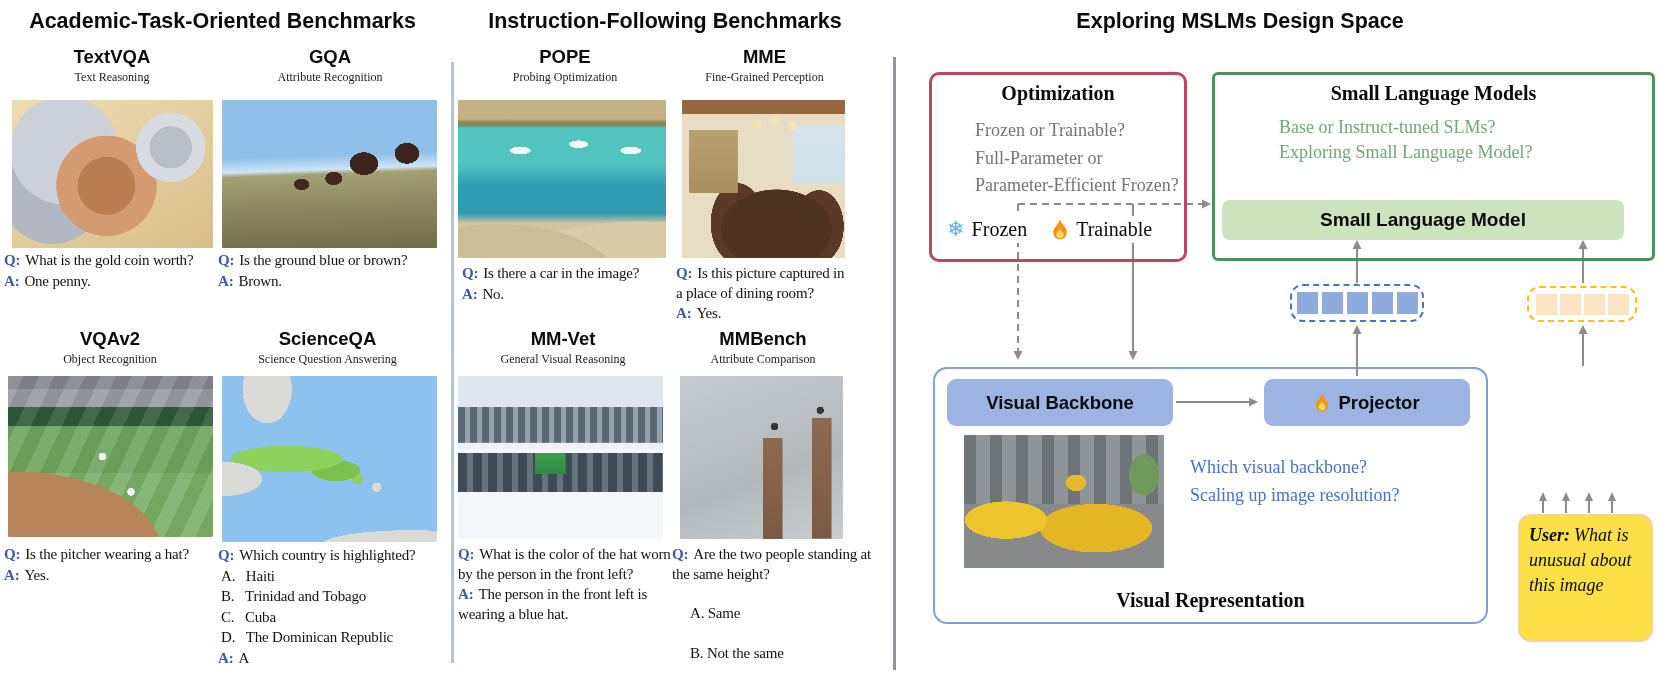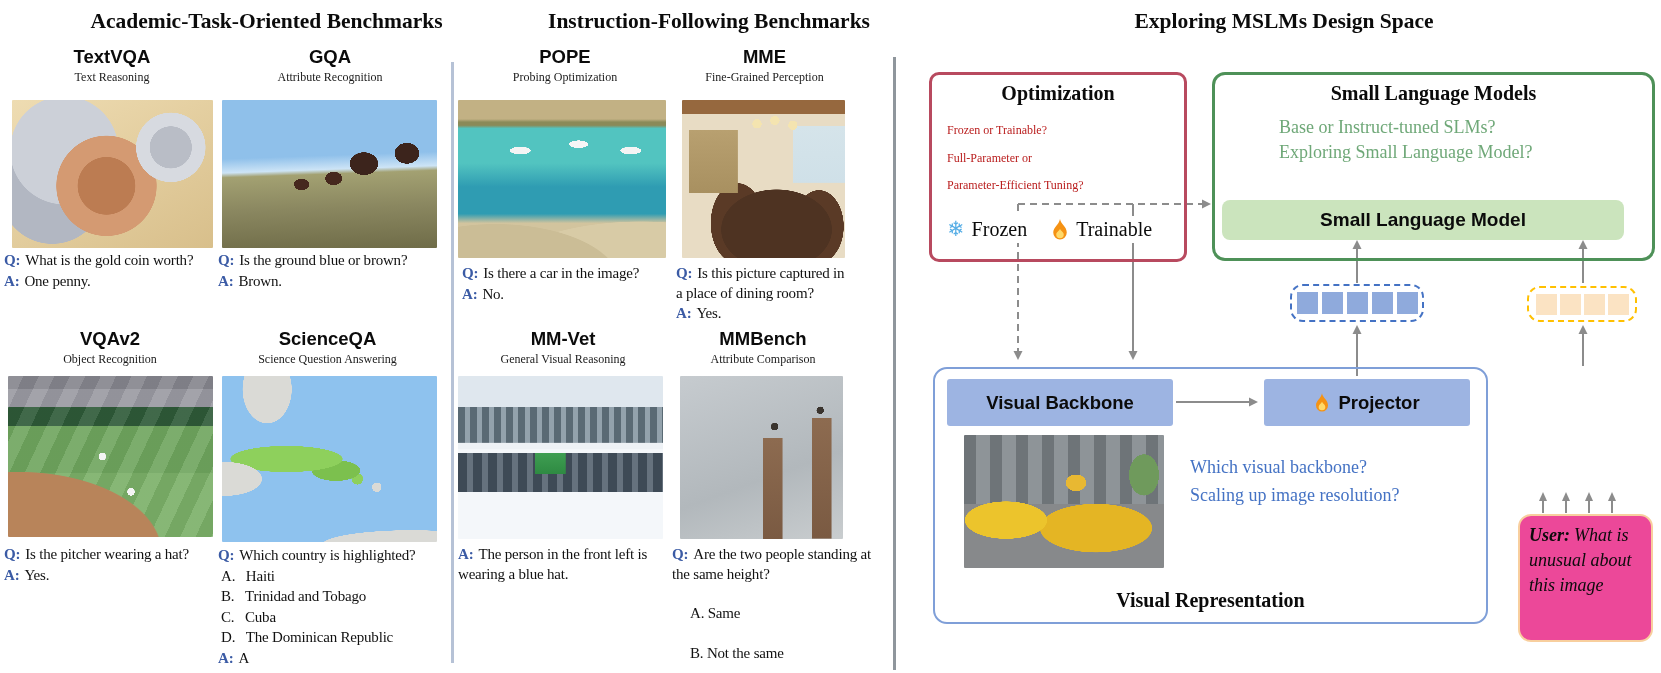--- a/index.html
+++ b/index.html
@@ -1,73 +1,73 @@
 <!DOCTYPE html>
 <html><head>
 <meta charset="utf-8">
 <style>
   html,body{margin:0;padding:0;background:#fff;}
   .page{position:relative;width:1661px;height:673px;background:#fff;overflow:hidden;
         font-family:"Liberation Serif",serif;color:#111;}
-  .sec-title{position:absolute;font-family:Liberation Serif, serif;font-weight:bold;
-             font-size:21.5px;text-align:center;color:#0b0b0b;padding-left:44px;}
+  .sec-title{position:absolute;font-family:Liberation Sans, sans-serif;font-weight:bold;
+             font-size:21.5px;text-align:center;color:#0b0b0b;}
   .bname{position:absolute;font-family:"Liberation Sans",sans-serif;font-weight:bold;
          font-size:18.5px;text-align:center;color:#0b0b0b;}
   .bsub{position:absolute;font-size:12px;text-align:center;color:#1a1a1a;}
   .photo{position:absolute;border-radius:1px;}
   .qa-block{position:absolute;font-size:15px;line-height:19.5px;letter-spacing:-0.2px;}
   .qa{margin:0 0 1px 0;}
   .qlab{color:#3b5ba5;font-weight:bold;margin-right:5px;}
   .opt{margin-left:3px;}
   .opt2{margin-left:18px;margin-top:20px;}
   .divider{position:absolute;}
 
   
   .obox{position:absolute;left:929px;top:72px;width:258px;height:190px;box-sizing:border-box;
         border:3.5px solid #b84a5f;border-radius:10px;}
   .box-title{font-weight:bold;font-size:20px;text-align:center;margin-top:7px;color:#0b0b0b;}
   .oq-wrap{position:absolute;left:15px;top:42px;}
-  .oq{font-size:12px;color:#b91c1c;line-height:27.5px;white-space:nowrap;}
+  .oq{font-size:18px;color:#737373;line-height:27.5px;white-space:nowrap;margin-left:28px;}
   .frozen-row{position:absolute;left:11px;bottom:16px;display:flex;align-items:center;
               background:#fff;padding:2px 8px 2px 4px;font-size:20px;color:#0b0b0b;}
   .snow{font-family:"DejaVu Sans",sans-serif;color:#57aee6;font-size:21px;margin-right:7px;line-height:1;}
   .ft-frozen{margin-right:24px;}
   .flame{display:inline-flex;margin-right:7px;}
   .gbox{position:absolute;left:1212px;top:72px;width:443px;height:189px;box-sizing:border-box;
-        border:3.5px solid #4e9158;border-radius:13px;}
+        border:3.5px solid #4e9158;border-radius:6px;}
   .gq-wrap{position:absolute;left:64px;top:40px;}
   .gq{font-size:18px;color:#6fa878;line-height:25px;white-space:nowrap;}
   .slmbar{position:absolute;left:7px;bottom:18px;width:402px;height:40px;background:#cbe4bd;
           border-radius:8px;display:flex;align-items:center;justify-content:center;}
   .slmbar span{font-family:"Liberation Sans",sans-serif;font-weight:bold;font-size:19px;color:#0b0b0b;}
   .tokens{position:absolute;box-sizing:border-box;background:#fff;display:flex;align-items:center;
           justify-content:center;}
   .tokens-blue{left:1290px;top:284px;width:134px;height:38px;border:2.5px dashed #4472c4;
                border-radius:13px;gap:4px;}
   .tok-b{width:21px;height:22px;background:#8faadc;display:inline-block;}
   .tokens-yellow{left:1527px;top:286px;width:110px;height:36px;border:2.5px dashed #ffc000;
                  border-radius:13px;gap:3px;}
   .tok-y{width:21px;height:21px;background:#fbe3c3;display:inline-block;}
   .vrbox{position:absolute;left:933px;top:367px;width:555px;height:257px;box-sizing:border-box;
          border:2.5px solid #7f9fd8;border-radius:14px;}
-  .module{position:absolute;height:47px;background:#9db4e2;border-radius:3px;display:flex;
+  .module{position:absolute;height:47px;background:#9db4e2;border-radius:9px;display:flex;
           align-items:center;justify-content:center;}
   .module span{font-family:"Liberation Sans",sans-serif;font-weight:bold;font-size:18.5px;color:#0b0b0b;}
   .mod-backbone{left:12px;top:10px;width:226px;}
   .mod-projector{left:329px;top:10px;width:206px;}
   .vq-wrap{position:absolute;left:255px;top:84px;}
   .vq{font-size:18px;color:#4472c4;line-height:28px;white-space:nowrap;}
   .vr-label{position:absolute;left:0;bottom:10px;width:100%;text-align:center;font-weight:bold;
             font-size:20px;color:#0b0b0b;}
   .tebox{position:absolute;left:1517px;top:368px;width:133px;height:122px;background:#fbe3c3;
          border-radius:13px;display:flex;align-items:center;justify-content:center;text-align:center;}
   .tebox span{font-family:"Liberation Sans",sans-serif;font-weight:bold;font-size:18px;
               line-height:25px;color:#0b0b0b;display:inline-block;width:96px;}
   .userbox{position:absolute;left:1518px;top:514px;width:135px;height:128px;box-sizing:border-box;
-           border:2.5px solid #f8cf9e;border-radius:13px;background:#ec4899;padding:7px 9px;
+           border:2.5px solid #f8cf9e;border-radius:13px;background:#fde047;padding:7px 9px;
            font-style:italic;font-size:18px;line-height:25px;color:#0b0b0b;}
   .ub{font-weight:bold;margin-right:4px;}
   .connectors{position:absolute;left:0;top:0;pointer-events:none;}
 
   
   .ph-textvqa{background:
     radial-gradient(circle 36px at 79% 32%, #b9bdc6 0 58%, #d7dae0 59% 96%, rgba(0,0,0,0) 97%),
     radial-gradient(circle 52px at 47% 58%, #bc7c52 0 55%, #d49a72 56% 96%, rgba(0,0,0,0) 97%),
     radial-gradient(circle 56px at 26% 34%, #ccd0d8 0 96%, rgba(0,0,0,0) 97%),
     radial-gradient(circle 54px at 20% 62%, #b2b7c2 0 96%, rgba(0,0,0,0) 97%),
@@ -234,20 +234,21 @@
   <div class="photo ph-mme" style="left:682px;top:100px;width:163px;height:158px"></div>
   <div class="qa-block" style="left:676px;top:264px;width:178px">
     <p class="qa"><span class="qlab">Q:</span><span>Is this picture captured in a place of dining room?</span></p>
     <p class="qa"><span class="qlab">A:</span><span>Yes.</span></p>
   </div>
 
   <div class="bname" style="left:458px;top:328px;width:210px">MM-Vet</div>
   <div class="bsub" style="left:458px;top:352px;width:210px">General Visual Reasoning</div>
   <div class="photo ph-mmvet" style="left:458px;top:376px;width:205px;height:163px"></div>
   <div class="qa-block" style="left:458px;top:545px;width:214px">
+    <p class="qa"><span class="qlab">Q:</span><span>What is the color of the hat worn by the person in the front left?</span></p>
     <p class="qa"><span class="qlab">A:</span><span>The person in the front left is wearing a blue hat.</span></p>
   </div>
 
   <div class="bname" style="left:668px;top:328px;width:190px">MMBench</div>
   <div class="bsub" style="left:668px;top:352px;width:190px">Attribute Comparison</div>
   <div class="photo ph-mmbench" style="left:680px;top:376px;width:163px;height:163px"></div>
   <div class="qa-block" style="left:672px;top:545px;width:202px">
     <p class="qa"><span class="qlab">Q:</span><span>Are the two people standing at the same height?</span></p>
     <p class="qa opt2">A. Same</p>
     <p class="qa opt2">B. Not the same</p>
@@ -257,21 +258,21 @@
 
   <div class="divider" style="left:893px;top:57px;width:3px;height:613px;background:#8f969c"></div>
 
   <div class="sec-title" style="left:905px;top:9px;width:670px">Exploring MSLMs Design Space</div>
 
   <div class="obox">
     <div class="box-title">Optimization</div>
     <div class="oq-wrap">
       <div class="oq">Frozen or Trainable?</div>
       <div class="oq">Full-Parameter or</div>
-      <div class="oq">Parameter-Efficient Tuning?</div>
+      <div class="oq">Parameter-Efficient Frozen?</div>
     </div>
     <div class="frozen-row">
       <span class="snow">❄</span>
       <span class="ft-frozen">Frozen</span>
       <span class="flame">
           <svg width="18" height="23" viewBox="0 0 24 30">
             <path d="M12 1 C13 8 21 11 21 19 a9 9.5 0 0 1 -18 0 C3 12 10.5 9 12 1 Z" fill="#f59214"></path>
             <path d="M12 14 c1.5 3.5 5 4.4 5 7.6 a5 5 0 0 1 -10 0 c0 -3.2 3.5 -4.1 5 -7.6 Z" fill="#ffd969"></path>
           </svg>
         </span>

